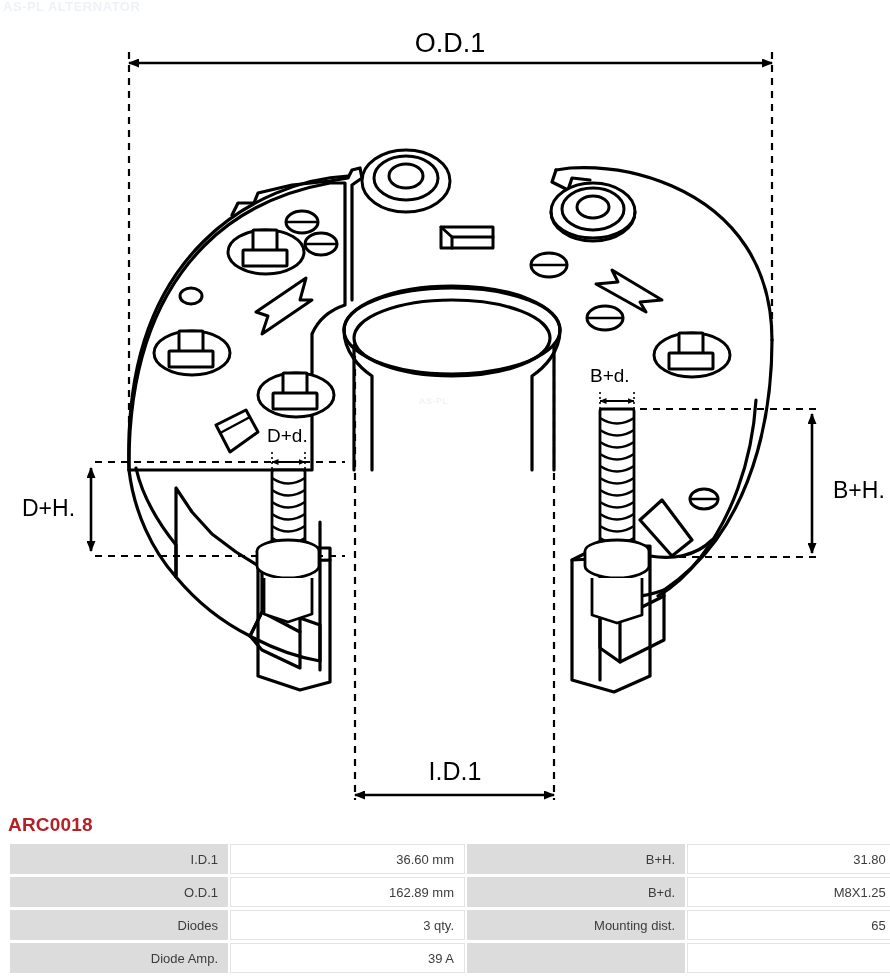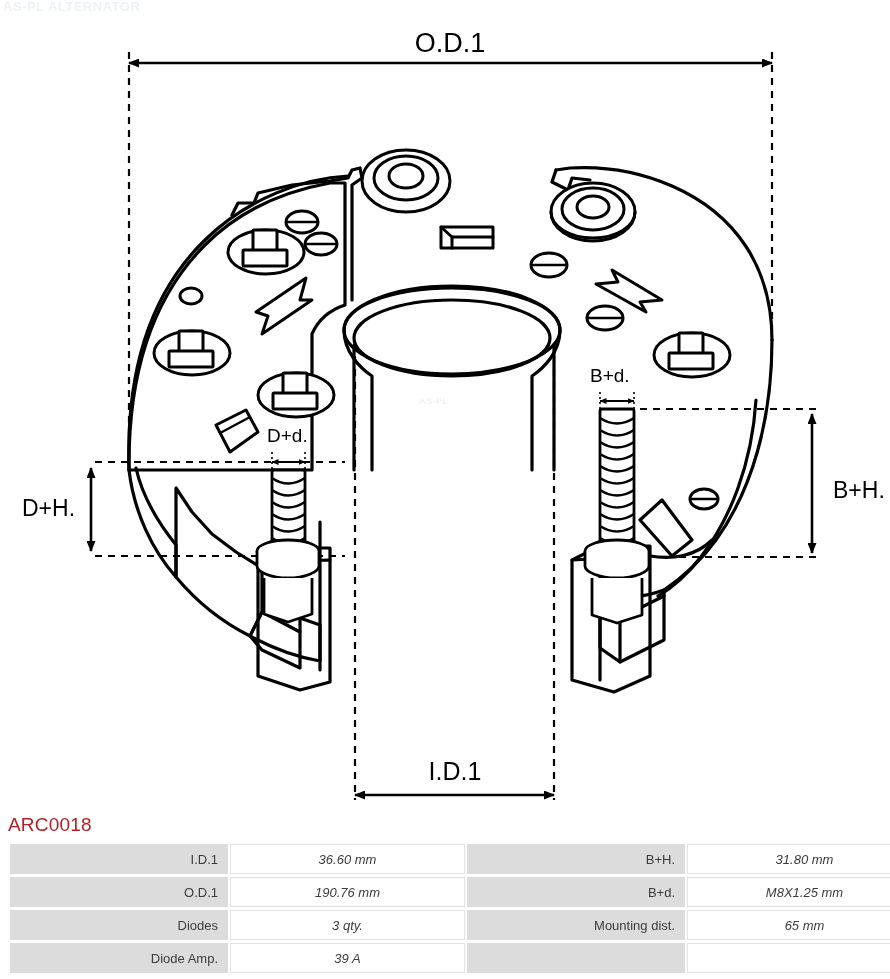--- a/index.html
+++ b/index.html
@@ -54,21 +54,21 @@
   #drawing-svg {
     display: block;
   }
 
   
   #part-number {
     position: absolute;
     left: 8px;
     top: 812px;
     font-size: 19px;
-    font-weight: normal;
+    font-weight: bold;
     color: #b52026;
     letter-spacing: 0.2px;
     margin: 0;
     line-height: 26px;
   }
 
   
   #spec-table {
     position: absolute;
     left: 8px;
@@ -87,23 +87,22 @@
     font-family: "Liberation Sans", sans-serif;
   }
   #spec-table td.label {
     background: #dcdcdc;
     text-align: right;
     width: 198px;
   }
   #spec-table td.value {
     background: #ffffff;
     border: 1px solid #e3e3e3;
-    text-align: center;
+    text-align: right;
     width: 213px;
-    font-style: italic;
   }
   #spec-table td.label.blank,
   #spec-table td.value.blank {
     color: transparent;
   }
   #spec-table td.value.blank {
     background: #ffffff;
   }
 </style>
 </head>
@@ -352,21 +351,21 @@
   <table id="spec-table">
     <tbody>
       <tr>
         <td class="label">I.D.1</td>
         <td class="value">36.60 mm</td>
         <td class="label">B+H.</td>
         <td class="value">31.80 mm</td>
       </tr>
       <tr>
         <td class="label">O.D.1</td>
-        <td class="value">190.76 mm</td>
+        <td class="value">162.89 mm</td>
         <td class="label">B+d.</td>
         <td class="value">M8X1.25 mm</td>
       </tr>
       <tr>
         <td class="label">Diodes</td>
         <td class="value">3 qty.</td>
         <td class="label">Mounting dist.</td>
         <td class="value">65 mm</td>
       </tr>
       <tr>

